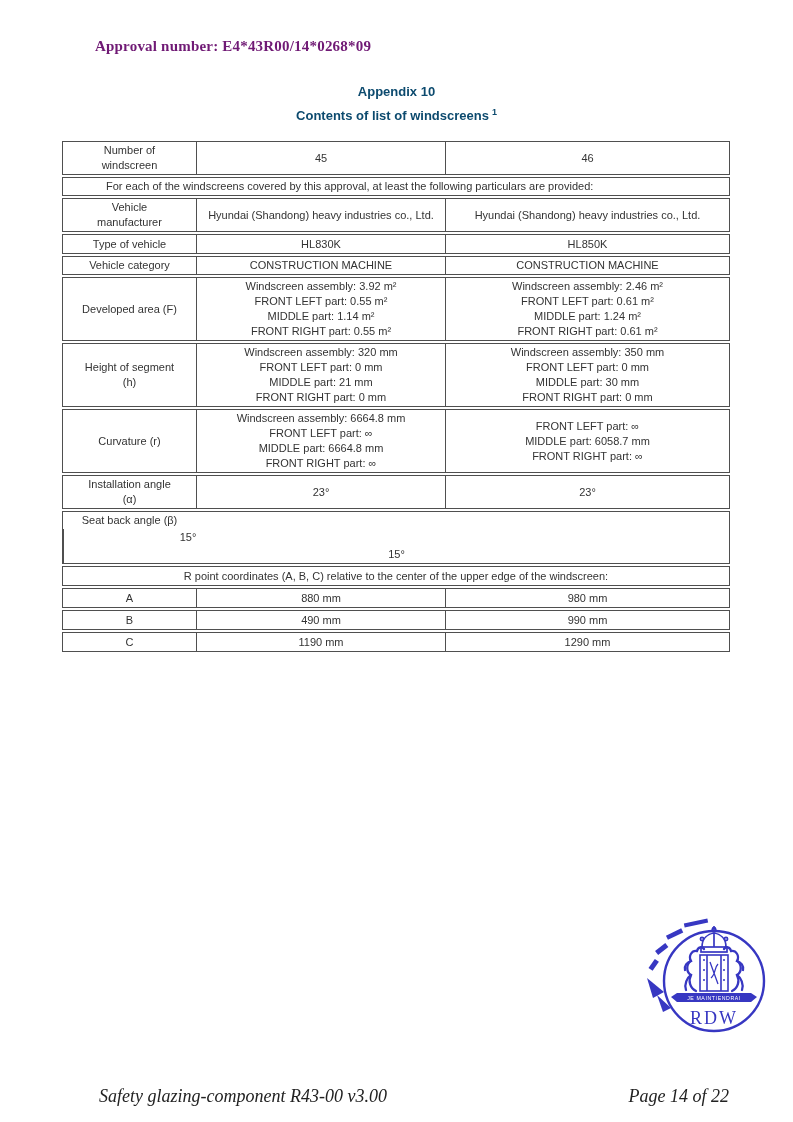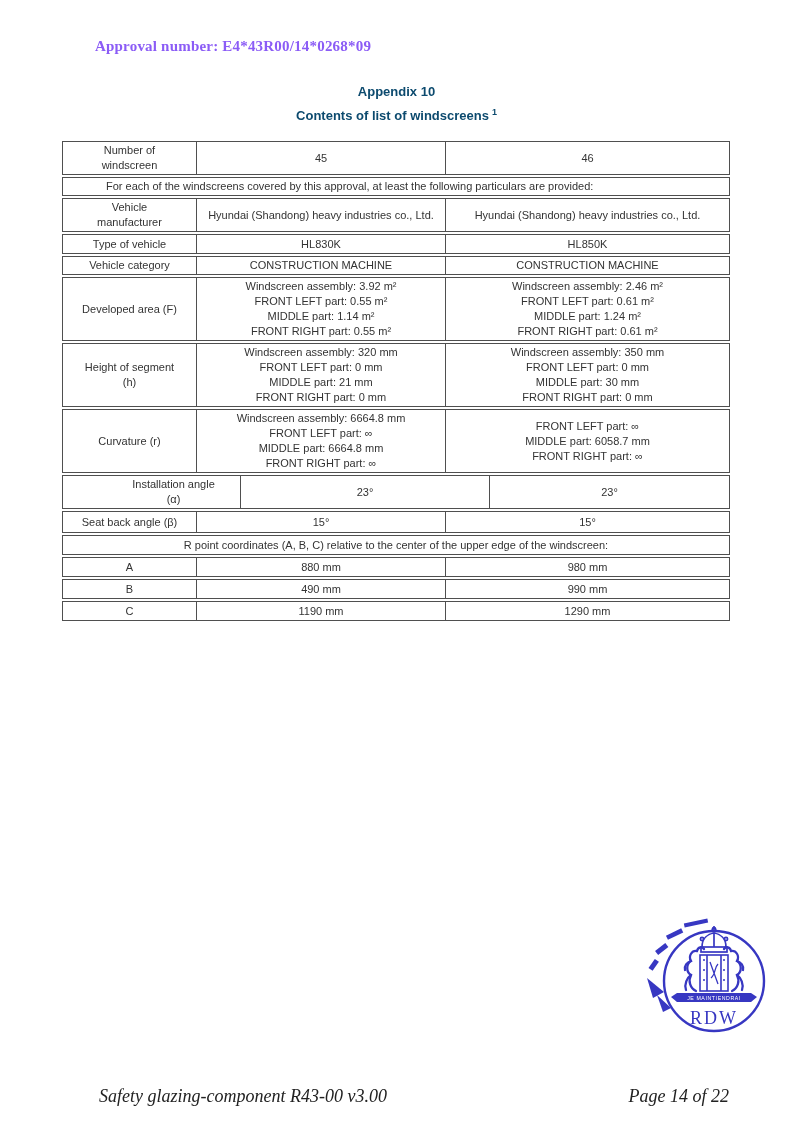--- a/index.html
+++ b/index.html
@@ -13,21 +13,21 @@
     position:relative;
     width:793px;height:1122px;
     background:#ffffff;
     font-family:"Liberation Sans","DejaVu Sans",sans-serif;
     color:var(--ink);
     overflow:hidden;
   }
   .approval{
     position:absolute;left:95px;top:38px;
     font-family:"Liberation Serif","DejaVu Serif",serif;
-    font-weight:bold;font-size:15px;color:#8b5cf6;
+    font-weight:bold;font-size:15px;color:#701a75;
     letter-spacing:.2px;
   }
   .title,.subtitle{
     position:absolute;left:0;width:100%;
     text-align:center;font-weight:bold;color:#0c4a6e;
   }
   .title{top:84px;font-size:13px;}
   .subtitle{top:107px;font-size:13px;}
   .subtitle sup{font-size:9px;vertical-align:super;margin-left:3px;}
 
@@ -50,22 +50,22 @@
   .c3{flex:1;}
   .full{width:100%;}
   .note-row .full{text-align:left;padding-left:4px;}
   .h-header{min-height:29px;}
   .h-note{min-height:17px;padding-left:39px;}
   .h-manu{min-height:29px;}
   .h-type{min-height:20px;}
   .h-cat{min-height:19px;}
   .h-4line{min-height:58px;}
   .h-curv{min-height:61px;}
-  .h-inst{min-height:25px;padding-left:44px;}
-  .h-seat{min-height:22px;}
+  .h-inst{min-height:25px;}
+  .h-seat{min-height:22px;flex-direction:column;}
   .h-rpt{min-height:20px;}
   .h-coord{min-height:20px;}
 
   .footer-left,.footer-right{
     position:absolute;top:1086px;
     font-family:"Liberation Serif","DejaVu Serif",serif;
     font-style:italic;font-size:18px;color:#222;
   }
   .footer-left{left:99px;}
   .footer-right{right:64px;}

